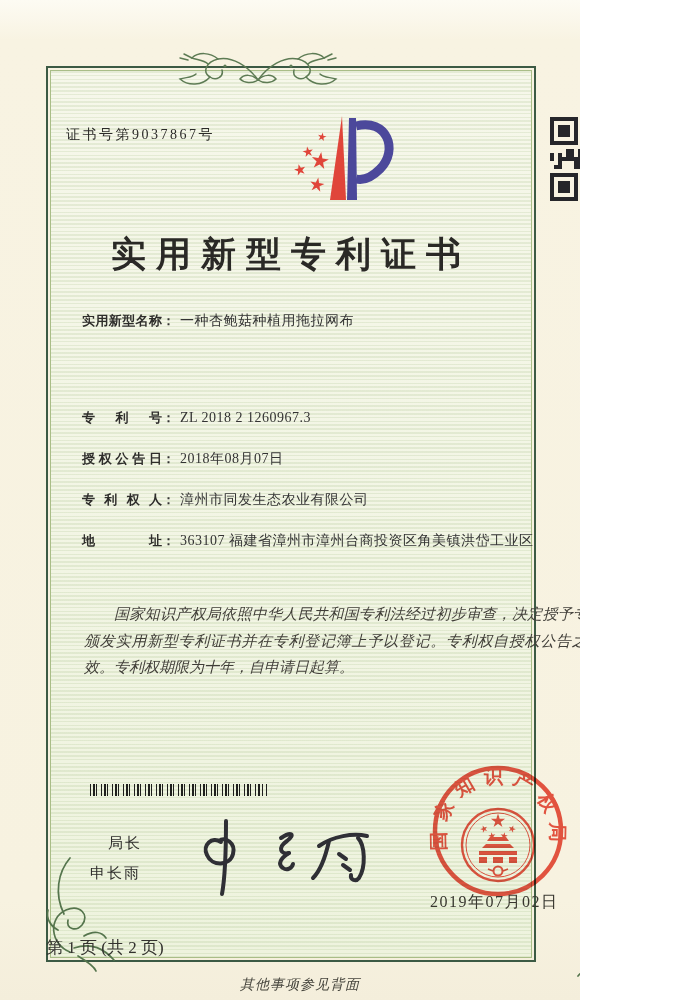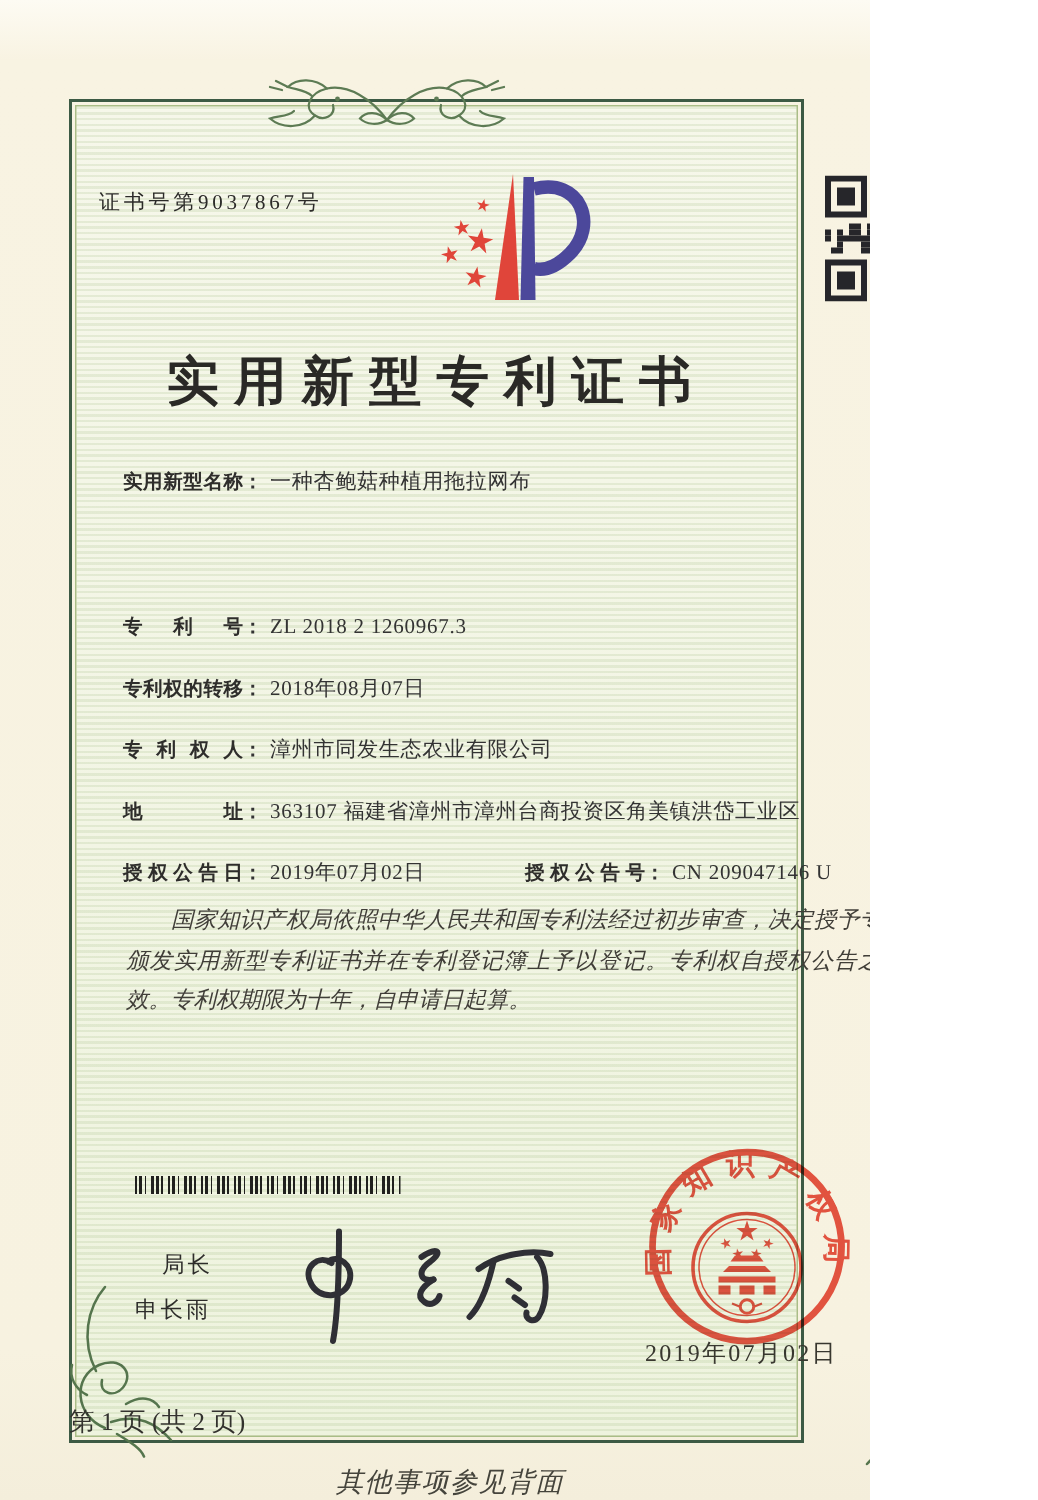--- a/index.html
+++ b/index.html
@@ -75,21 +75,21 @@
     position:absolute;left:430px;top:892px;
     font-size:16px;letter-spacing:1.5px;color:#38372f;
   }
   
   .page-info{
     position:absolute;left:46px;right:44px;top:936px;
     text-align:left;font-size:17px;color:#33322e;
   }
   .back-note{
     position:absolute;left:64px;right:44px;top:976px;
-    text-align:center;font-size:18px;font-style:italic;
+    text-align:center;font-size:14px;font-style:italic;
     letter-spacing:1px;color:#45443c;
   }
 </style>
 </head>
 <body>
 
 <div class="page">
 
   <div class="frame-outer">
     <div class="frame-inner"></div>
@@ -287,33 +287,27 @@
 
   <div class="title">实用新型专利证书</div>
 
   <div class="frow" style="top:312px;">
     <span class="flabel">实用新型名称</span><span class="fcolon">：</span><span class="fvalue">一种杏鲍菇种植用拖拉网布</span>
   </div>
   <div class="frow" style="top:409px;">
     <span class="flabel">专利号</span><span class="fcolon">：</span><span class="fvalue">ZL 2018 2 1260967.3</span>
   </div>
   <div class="frow" style="top:450px;">
-    <span class="flabel">专利权的转移</span><span class="fcolon">：</span><span class="fvalue">2018年08月07日</span>
+    <span class="flabel">授权公告日</span><span class="fcolon">：</span><span class="fvalue">2018年08月07日</span>
   </div>
   <div class="frow" style="top:491px;">
     <span class="flabel">专利权人</span><span class="fcolon">：</span><span class="fvalue">漳州市同发生态农业有限公司</span>
   </div>
   <div class="frow" style="top:532px;">
     <span class="flabel">地址</span><span class="fcolon">：</span><span class="fvalue">363107 福建省漳州市漳州台商投资区角美镇洪岱工业区</span>
-  </div>
-  <div class="frow" style="top:573px;">
-    <span class="flabel">授权公告日</span><span class="fcolon">：</span><span class="fvalue">2019年07月02日</span>
-    <span class="grant2">
-      <span class="flabel">授权公告号</span><span class="fcolon">：</span><span class="fvalue">CN 209047146 U</span>
-    </span>
   </div>
 
   <div class="legal">
     <p>国家知识产权局依照中华人民共和国专利法经过初步审查，决定授予专利权，颁发实用新型专利证书并在专利登记簿上予以登记。专利权自授权公告之日起生效。专利权期限为十年，自申请日起算。</p>
   </div>
 
   <div class="barcode"></div>
 
   <div class="signer" style="top:834px;margin-left:18px;">局长</div>
   <div class="signer" style="top:864px;">申长雨</div>

